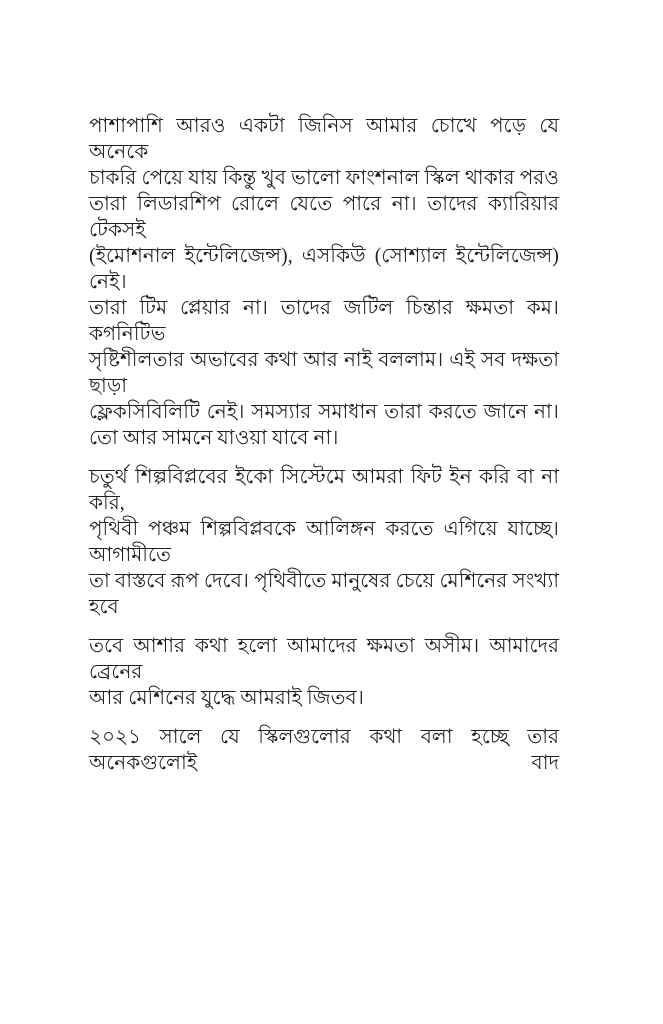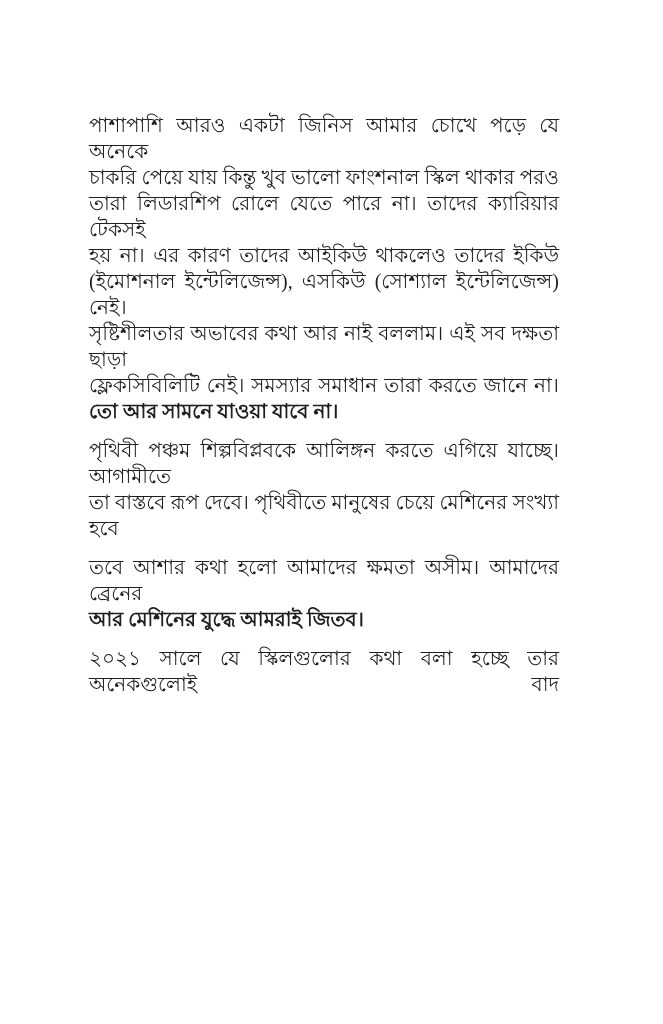--- a/index.html
+++ b/index.html
@@ -29,21 +29,20 @@
   .line {
     line-height: 26px;
     min-height: 26px;
     text-align: justify;
     text-align-last: justify;
     -moz-text-align-last: justify;
     white-space: normal;
   }
   .line.last {
     text-align-last: left;
-    font-weight: bold;
     -moz-text-align-last: left;
   }
   .page-footer {
     position: absolute;
     left: 104px;
     top: 929px;
     display: flex;
     align-items: center;
     gap: 26px;
     color: var(--footer-color, #6a6a6a);
@@ -59,27 +58,28 @@
 <body>
 
 <div class="book-page">
 
   <main class="text-block">
 
   <div class="paragraph">
         <div class="line">পাশাপাশি আরও একটা জিনিস আমার চোখে পড়ে যে অনেকে</div>
         <div class="line">চাকরি পেয়ে যায় কিন্তু খুব ভালো ফাংশনাল স্কিল থাকার পরও</div>
         <div class="line">তারা লিডারশিপ রোলে যেতে পারে না। তাদের ক্যারিয়ার টেকসই</div>
-        <div class="line">হয় না। এর কারণ তাদের আইকিউ থাকলেও তাদের ইকিউ</div>
         <div class="line">(ইমোশনাল ইন্টেলিজেন্স), এসকিউ (সোশ্যাল ইন্টেলিজেন্স) নেই।</div>
+        <div class="line">তারা টিম প্লেয়ার না। তাদের জটিল চিন্তার ক্ষমতা কম। কগনিটিভ</div>
         <div class="line">সৃষ্টিশীলতার অভাবের কথা আর নাই বললাম। এই সব দক্ষতা ছাড়া</div>
         <div class="line">ফ্লেকসিবিলিটি নেই। সমস্যার সমাধান তারা করতে জানে না।</div>
         <div class="line last">তো আর সামনে যাওয়া যাবে না।</div>
       </div>
       <div class="paragraph">
+        <div class="line">চতুর্থ শিল্পবিপ্লবের ইকো সিস্টেমে আমরা ফিট ইন করি বা না করি,</div>
         <div class="line">পৃথিবী পঞ্চম শিল্পবিপ্লবকে আলিঙ্গন করতে এগিয়ে যাচ্ছে। আগামীতে</div>
         <div class="line">তা বাস্তবে রূপ দেবে। পৃথিবীতে মানুষের চেয়ে মেশিনের সংখ্যা হবে</div>
       </div>
       <div class="paragraph">
         <div class="line">তবে আশার কথা হলো আমাদের ক্ষমতা অসীম। আমাদের ব্রেনের</div>
         <div class="line last">আর মেশিনের যুদ্ধে আমরাই জিতব।</div>
       </div>
       <div class="paragraph">
         <div class="line">২০২১ সালে যে স্কিলগুলোর কথা বলা হচ্ছে তার অনেকগুলোই বাদ</div>
       </div>

